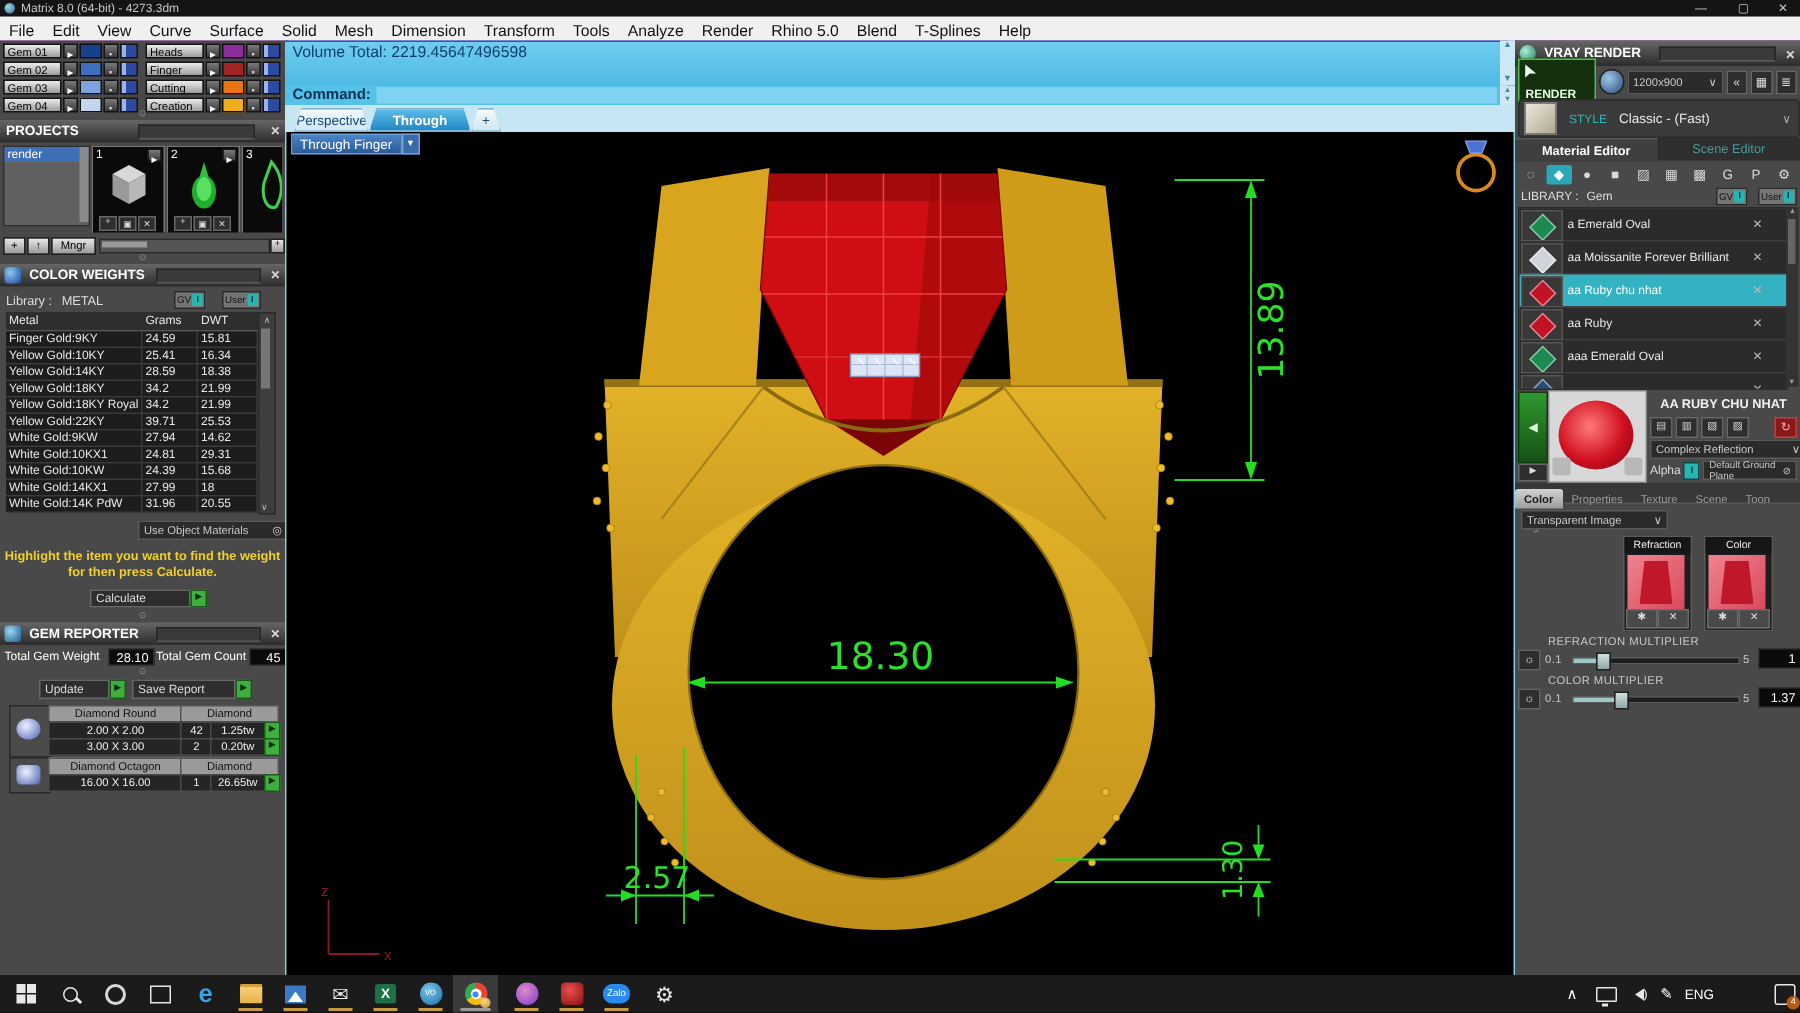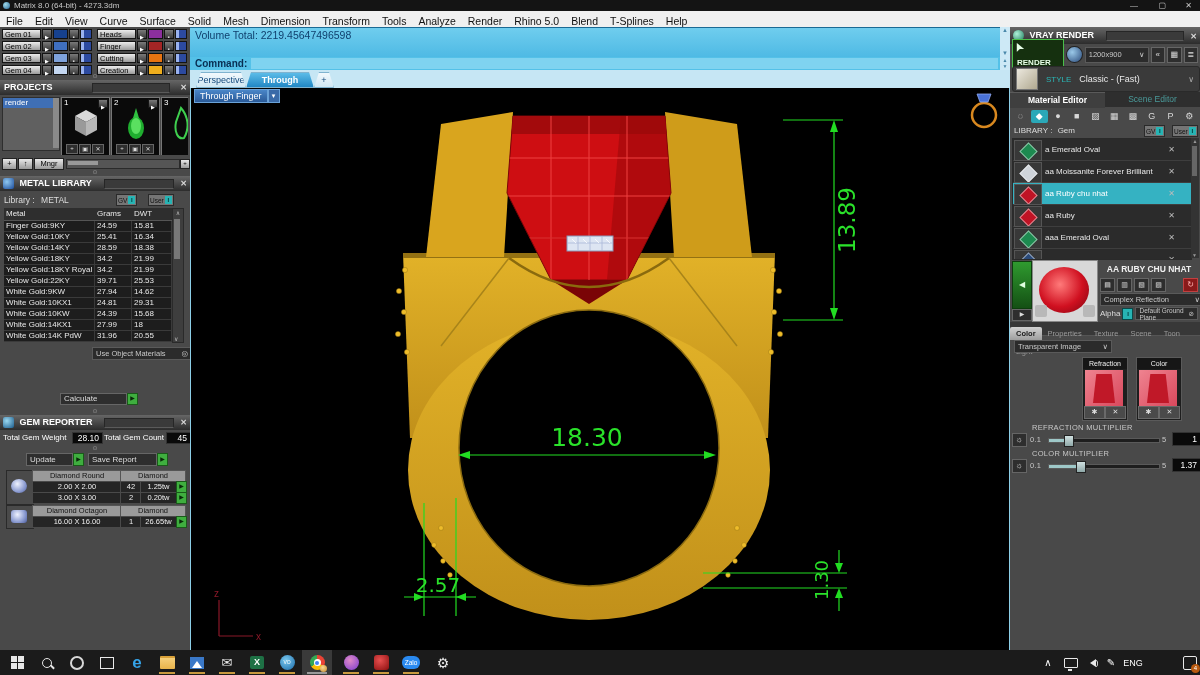--- a/index.html
+++ b/index.html
@@ -204,21 +204,21 @@
     <span class="gbtn p" style="left:32px;top:0;width:28px;height:10px">Mngr</span>
     <span class="p" style="left:64px;top:1px;width:112px;height:8px;background:#555;border:1px solid #2a2a2a">
         <span class="p" style="left:1px;top:1px;width:30px;height:4px;background:#999"></span>
       </span>
     <span class="p gbtn" style="left:178px;top:1px;width:8px;height:8px;font-size:6px">+</span>
   </div>
   <div class="p grip" style="left:0;top:143px;width:190px">⊙</div>
 
   <div class="p ph" style="left:0;top:149px;width:190px">
     <span class="ic" style="background:radial-gradient(circle at 35% 35%,#8fc8f0,#1a4a9a)"></span>
-    <span>METAL LIBRARY</span>
+    <span>COLOR WEIGHTS</span>
     <span class="p recess" style="left:104px;top:3px;width:68px"></span>
     <span class="p xbtn" style="right:1px;top:0">✕</span>
   </div>
   <div class="p" style="left:4px;top:168px;color:#ddd;font-size:8.5px">
     <span>Library :</span>
     <span style="margin-left:4px">METAL</span>
   </div>
   <div class="p tglw" style="left:116px;top:167px;height:10px">
       <span>GV</span>
       <span class="ind">I</span>
@@ -291,20 +291,24 @@
         <div>31.96</div>
         <div>20.55</div>
       </div>
       </div>
   </div>
   <div class="p" style="left:172px;top:181px;width:10px;height:133px;background:#3e3e3e;border:1px solid #2a2a2a;color:#bbb;font-size:6px;text-align:center">∧<span class="p" style="left:1px;top:10px;width:6px;height:40px;background:#777"></span><span class="p" style="left:1px;bottom:0">∨</span></div>
 
   <div class="p ddk" style="left:92px;top:320px;width:92px;height:11px">
     <span>Use Object Materials</span>
       <span>◎</span>
+  </div>
+  <div class="p" style="left:0;top:338px;width:190px;text-align:center;color:#f0d028;font-weight:bold;font-size:8.5px;line-height:11px">
+    <div>Highlight the item you want to find the weight</div>
+      <div>for then press Calculate.</div>
   </div>
   <div class="p flex" style="left:60px;top:366px">
     <span class="dbtn" style="width:62px;height:10px;line-height:10px;padding-left:3px">Calculate</span>
     <span class="play" style="height:10px">▶</span>
   </div>
   <div class="p grip" style="left:0;top:382px;width:190px">⊙</div>
 
   <div class="p ph" style="left:0;top:388px;width:190px">
     <span class="ic" style="background:radial-gradient(circle at 35% 35%,#9ad8f0,#1a5a8a)"></span>
     <span>GEM REPORTER</span>

